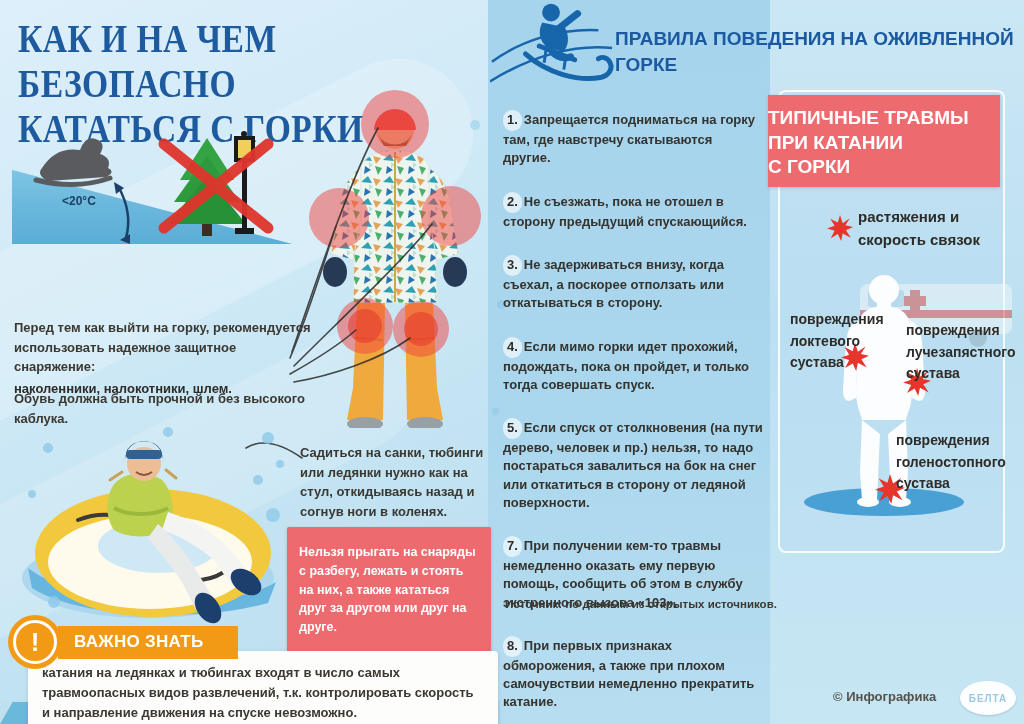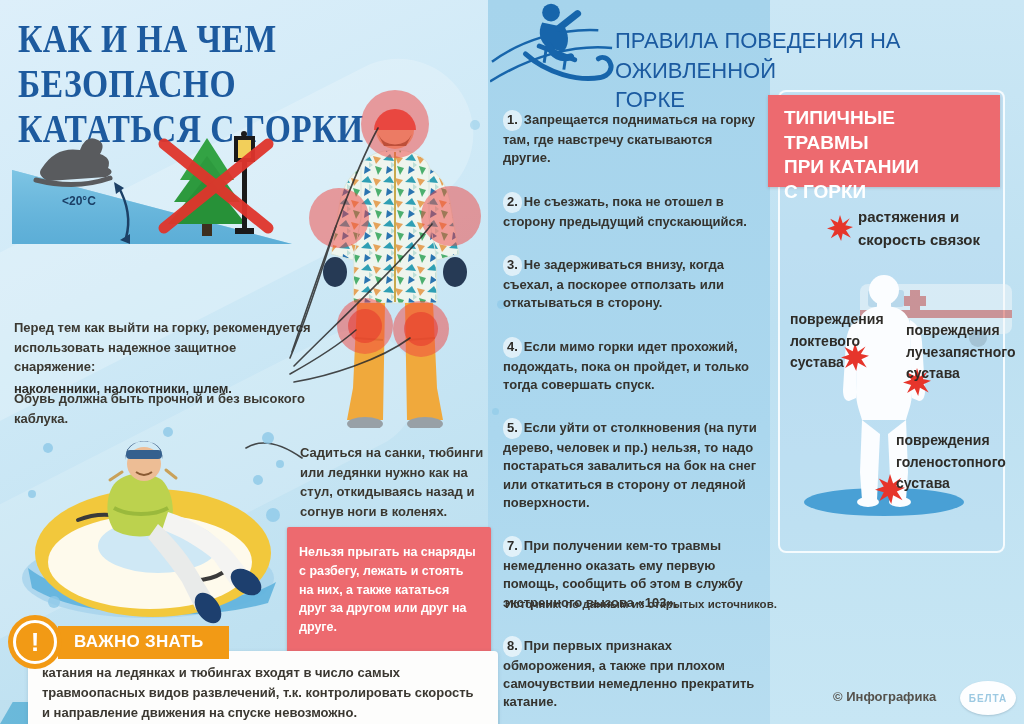--- a/index.html
+++ b/index.html
@@ -38,40 +38,40 @@
   .tip3 { left:14px; top:389px; width:300px; }
   .tip-seat { left:300px; top:443px; width:200px; }
   .angle-label { left:62px; top:194px; font-size:12px; font-weight:bold; color:#1b3f66;text-align:center; }
   .red-box { left:287px; top:527px; width:204px; background:#ed6a6f; color:#fff;
     font-size:12.5px; font-weight:bold; line-height:1.5; padding:16px 12px; border-radius:2px;
     box-shadow:0 1px 3px rgba(90,40,40,.25); }
   .imp-icon { left:13px; top:620px; width:44px; height:44px; border-radius:50%;
     background:#f29a15; border:3px solid #fff; box-shadow:0 0 0 5px #f29a15;
     color:#fff; font-weight:bold; font-size:26px; display:flex; align-items:center; justify-content:center; z-index:4;}
   .imp-label { left:58px; top:626px; background:#f29a15; color:#fff; font-weight:bold;
-    font-size:17px; padding:6px 25px 7px 16px; z-index:3; letter-spacing:.3px; }
+    font-size:17px; padding:6px 34px 7px 16px; z-index:3; letter-spacing:.3px; }
   .white-box { left:28px; top:651px; width:470px; background:#fdfdfc; border-radius:4px;
     color:#3b3831; font-weight:bold; font-size:13px; line-height:1.55; padding:12px 14px 10px; z-index:2;
     box-shadow:0 1px 4px rgba(60,90,110,.18); }
 
   
-  .rules-title { left:615px; top:26px; width:402px; color:#1b5aa0; font-weight:normal;
-    font-size:22px; line-height:1.35; z-index:2; }
+  .rules-title { left:615px; top:26px; width:402px; color:#1b5aa0; font-weight:bold;
+    font-size:19px; line-height:1.35; z-index:2; }
   .rules { left:503px; top:110px; width:260px; display:flex; flex-direction:column; gap:24px; }
   .rule { color:#35332e; font-weight:bold; font-size:13px; line-height:1.4; }
   .rnum { display:inline-block; min-width:15px; padding:1px 4px 2px; margin-right:2px;
     background:rgba(255,255,255,.62); border-radius:11px; text-align:center; color:#2f2d29; }
   .source { left:505px; top:598px; font-size:11.5px; font-weight:bold; color:#3b3831; }
 
   
   .panel-outline { left:778px; top:90px; width:227px; height:463px;
     border:2px solid rgba(255,255,255,.85); border-radius:8px;
     background:rgba(176,216,240,.22); }
   .injury-header { left:768px; top:95px; width:232px; height:92px; background:#ed6a6f;
-    color:#fff; font-weight:bold; font-size:19px; line-height:1.3; padding:11px 16px 0;
+    color:#fff; font-weight:bold; font-size:19px; line-height:1.3; padding:11px 0 0;
     box-shadow:0 1px 3px rgba(90,40,40,.2); z-index:3; }
   .inj-label { color:#2e2c28; font-weight:bold; z-index:3; }
   .inj-sprain { left:858px; top:206px; font-size:15px; line-height:1.5; }
   .inj-elbow  { left:790px; top:309px; font-size:14px; line-height:1.55; }
   .inj-wrist  { left:906px; top:320px; font-size:14px; line-height:1.55; }
   .inj-ankle  { left:896px; top:430px; font-size:14px; line-height:1.55; }
   .star { z-index:3; }
 
   .credit { left:833px; top:689px; font-size:13px; font-weight:bold; color:#55524c; }
   .belta { left:960px; top:681px; width:56px; height:34px; background:#fdfeff; border-radius:50%;
@@ -261,21 +261,21 @@
     </g>
   </svg>
   <div class="abs rules-title pre">ПРАВИЛА ПОВЕДЕНИЯ НА ОЖИВЛЕННОЙ
 ГОРКЕ</div>
 
   <div class="abs rules">
     <p class="rule"><span class="rnum">1.</span><span>Запрещается подниматься на горку там, где навстречу скатываются другие.</span></p>
     <p class="rule"><span class="rnum">2.</span><span>Не съезжать, пока не отошел в сторону предыдущий спускающийся.</span></p>
     <p class="rule"><span class="rnum">3.</span><span>Не задерживаться внизу, когда съехал, а поскорее отползать или откатываться в сторону.</span></p>
     <p class="rule"><span class="rnum">4.</span><span>Если мимо горки идет прохожий, подождать, пока он пройдет, и только тогда совершать спуск.</span></p>
-    <p class="rule"><span class="rnum">5.</span><span>Если уйти от столкновения (на пути дерево, человек и пр.) нельзя, то надо постараться завалиться на бок на снег или откатиться в сторону от ледяной поверхности.</span></p>
+    <p class="rule"><span class="rnum">5.</span><span>Если спуск от столкновения (на пути дерево, человек и пр.) нельзя, то надо постараться завалиться на бок на снег или откатиться в сторону от ледяной поверхности.</span></p>
     <p class="rule"><span class="rnum">7.</span><span>При получении кем-то травмы немедленно оказать ему первую помощь, сообщить об этом в службу экстренного вызова «103».</span></p>
     <p class="rule"><span class="rnum">8.</span><span>При первых признаках обморожения, а также при плохом самочувствии немедленно прекратить катание.</span></p>
   </div>
   <div class="abs source">Источник: по данным из открытых источников.</div>
 
   <div class="abs panel-outline"></div>
 
   <svg class="abs" style="left:772px;top:272px" width="240" height="250" viewBox="0 0 240 250">
 
     <g opacity=".5">

